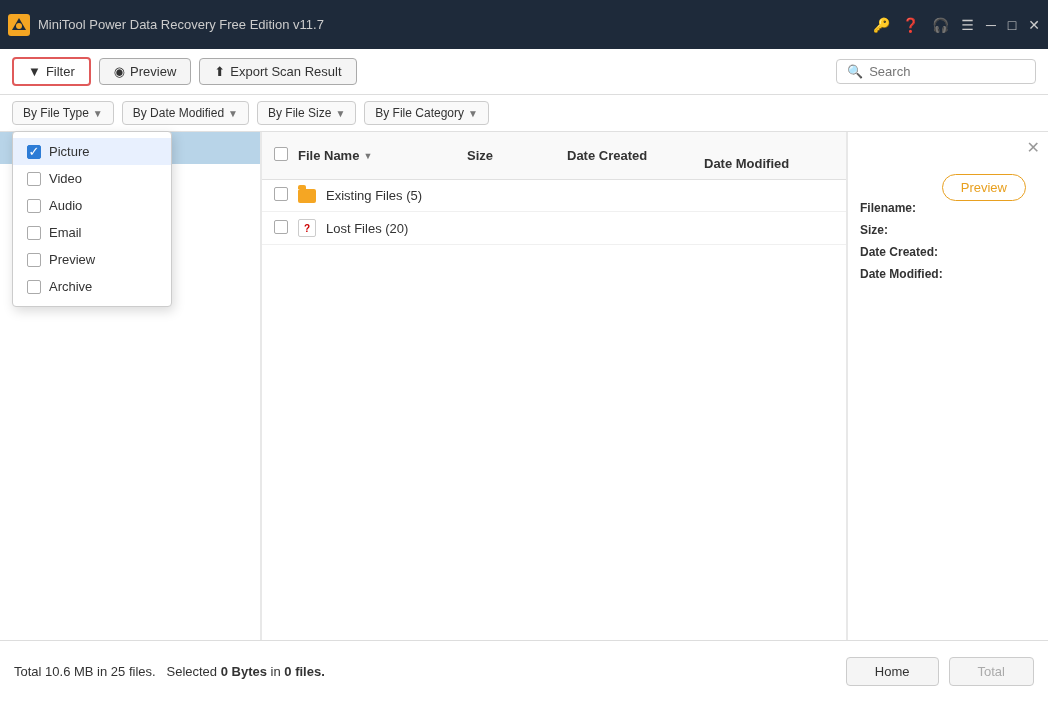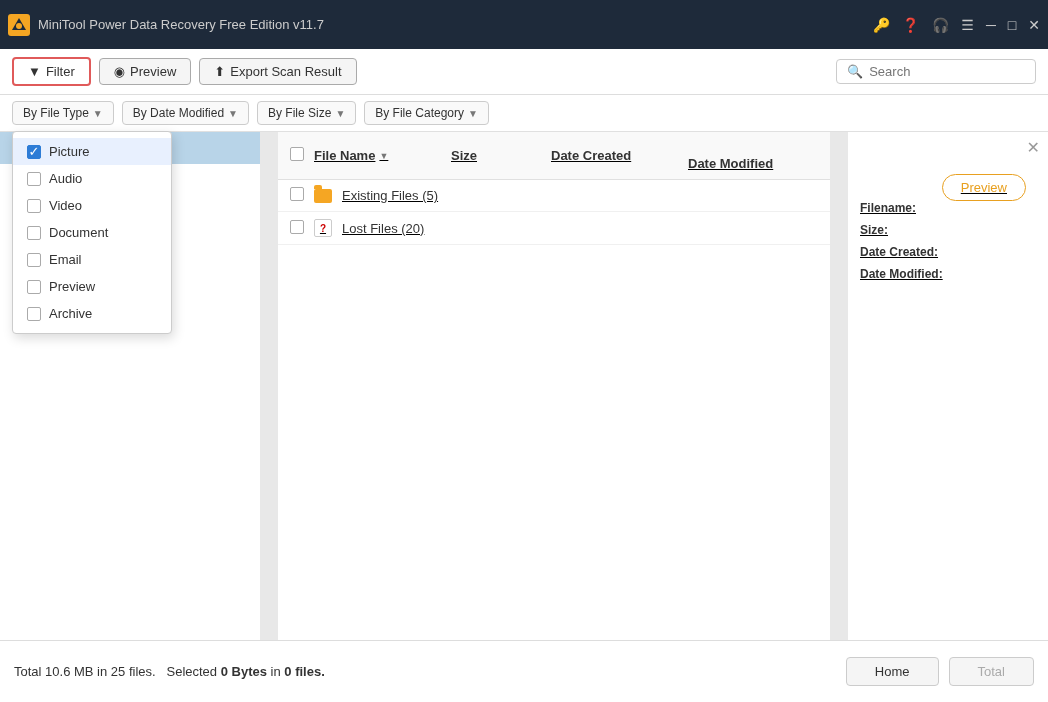--- a/index.html
+++ b/index.html
@@ -101,22 +101,21 @@
     .checkbox.checked-box {
       background: #2d7cd6; border-color: #2d7cd6; color: #fff;
     }
 
     
     .main-content {
       display: flex;
       flex: 1;
       overflow: hidden;
       background: #e8e8e8;
-      gap: 18px;
-      text-decoration: underline;
+      gap: 2px;
     }
 
     
     .left-panel {
       width: 260px;
       background: #fff;
       flex-shrink: 0;
       overflow: hidden;
     }
     .left-panel-header {
@@ -308,29 +307,25 @@
   </div>
 
   <div class="dropdown-popup">
 
   <div class="dropdown-item checked">
         <div class="checkbox checked-box">✓</div>
         <span>Picture</span>
       </div>
       <div class="dropdown-item">
         <div class="checkbox"></div>
-        <span>Audio</span>
+        <span>Video</span>
       </div>
       <div class="dropdown-item">
         <div class="checkbox"></div>
-        <span>Video</span>
-      </div>
-      <div class="dropdown-item">
-        <div class="checkbox"></div>
-        <span>Document</span>
+        <span>Audio</span>
       </div>
       <div class="dropdown-item">
         <div class="checkbox"></div>
         <span>Email</span>
       </div>
       <div class="dropdown-item">
         <div class="checkbox"></div>
         <span>Preview</span>
       </div>
       <div class="dropdown-item">

